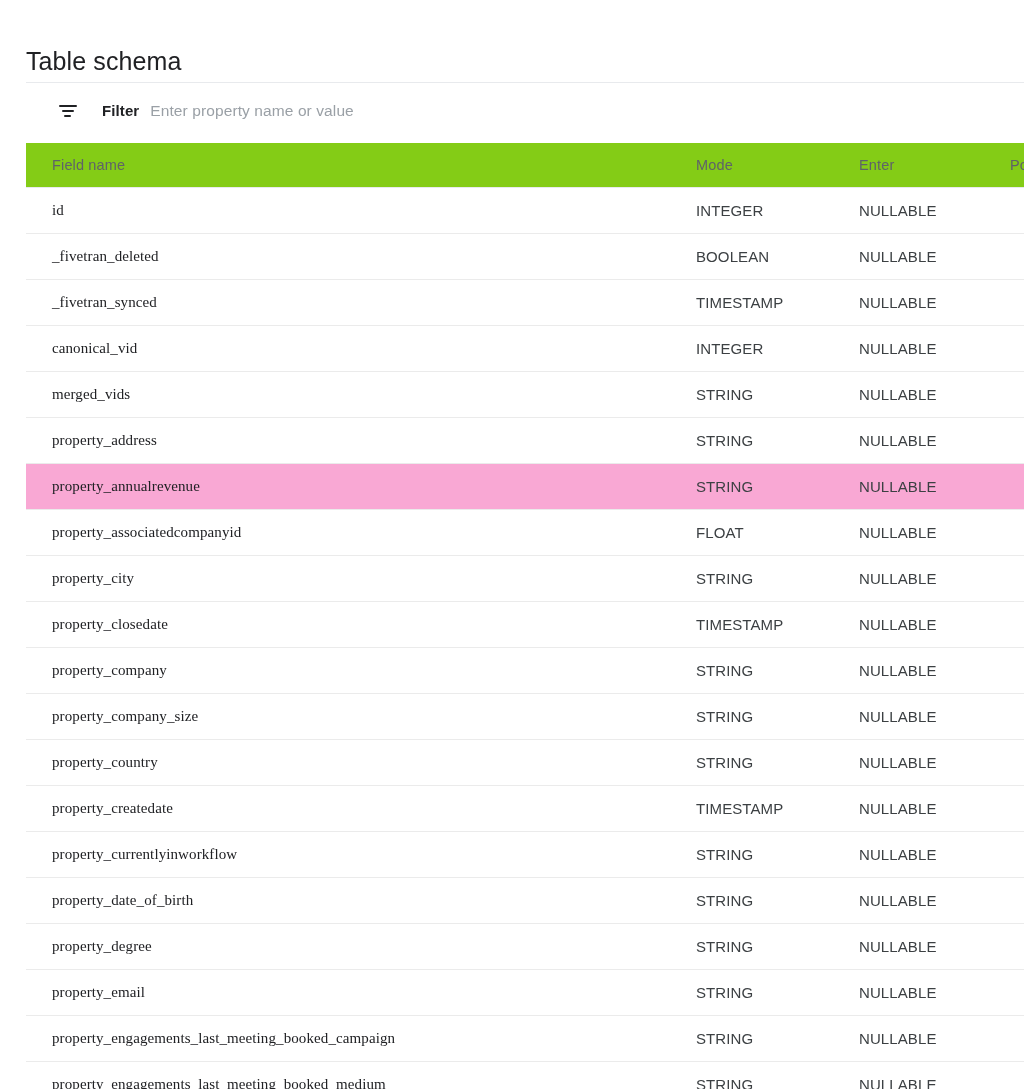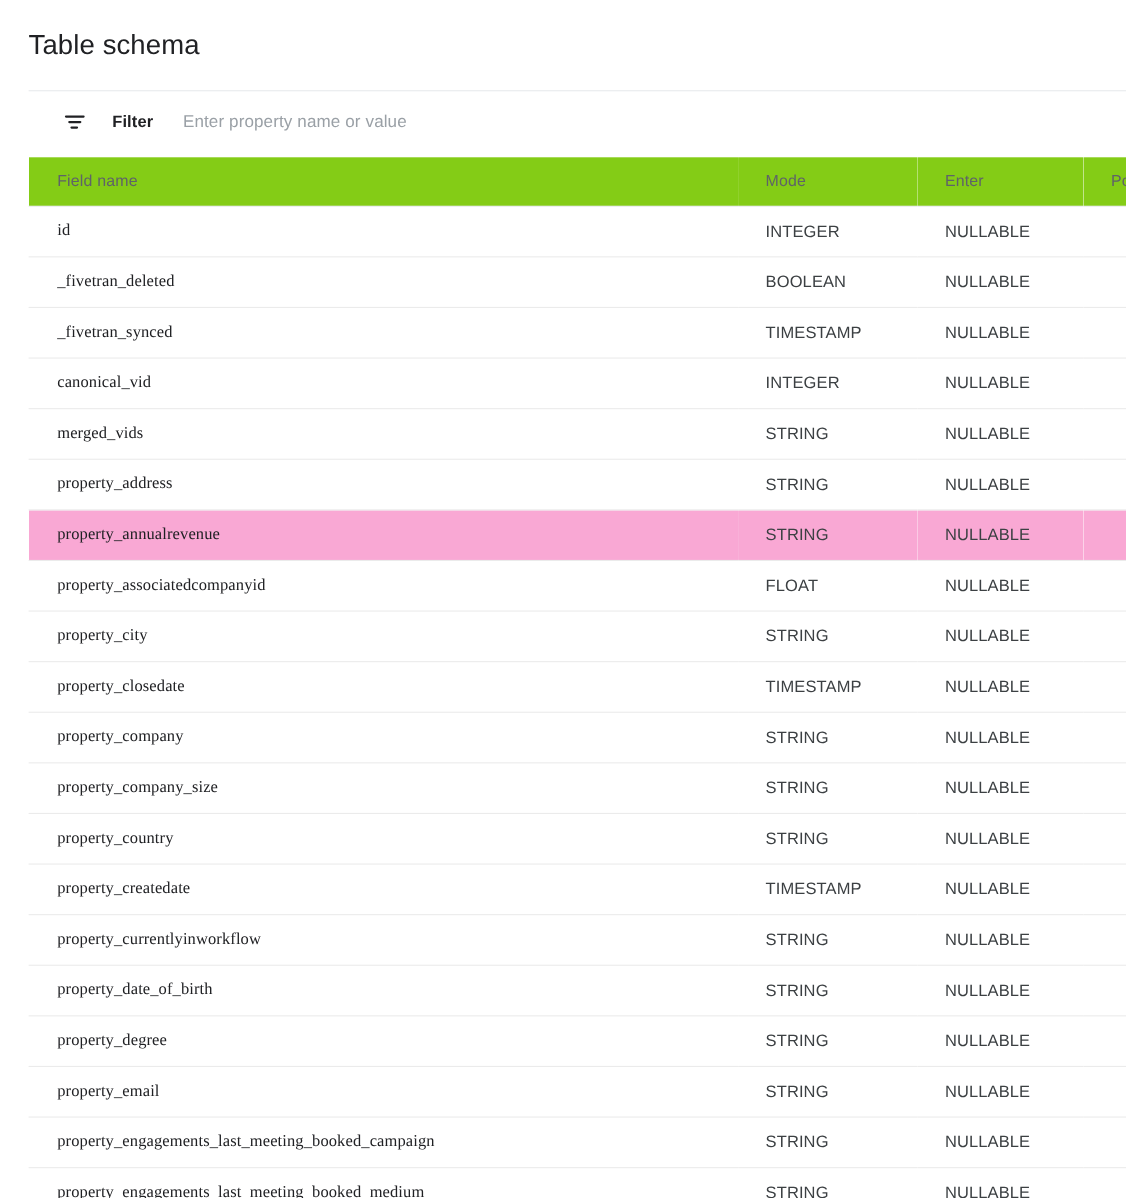--- a/index.html
+++ b/index.html
@@ -20,21 +20,21 @@
     position: relative;
     width: 1024px;
     height: 1089px;
     overflow: hidden;
   }
 
   
   .page-title {
     position: absolute;
     left: 26px;
-    top: 8px;
+    top: 28px;
     font-size: 25px;
     line-height: 32px;
     font-weight: 400;
     letter-spacing: 0.1px;
     color: #202124;
     white-space: nowrap;
   }
 
   
   .filter-bar {
@@ -74,21 +74,21 @@
   .filter-icon i:nth-child(2) { top: 6px;  width: 12px; left: 3px; }
   .filter-icon i:nth-child(3) { top: 11px; width: 7px;  left: 5px; }
   .filter-label {
     font-size: 15px;
     font-weight: 700;
     color: #202124;
     letter-spacing: 0.1px;
     white-space: nowrap;
   }
   .filter-input {
-    margin-left: 27px;
+    margin-left: 11px;
     border: none;
     outline: none;
     background: transparent;
     font-family: "Liberation Sans", sans-serif;
     font-size: 15.5px;
     color: #0f172a;
     width: 520px;
     letter-spacing: 0.1px;
     padding: 0;
   }

